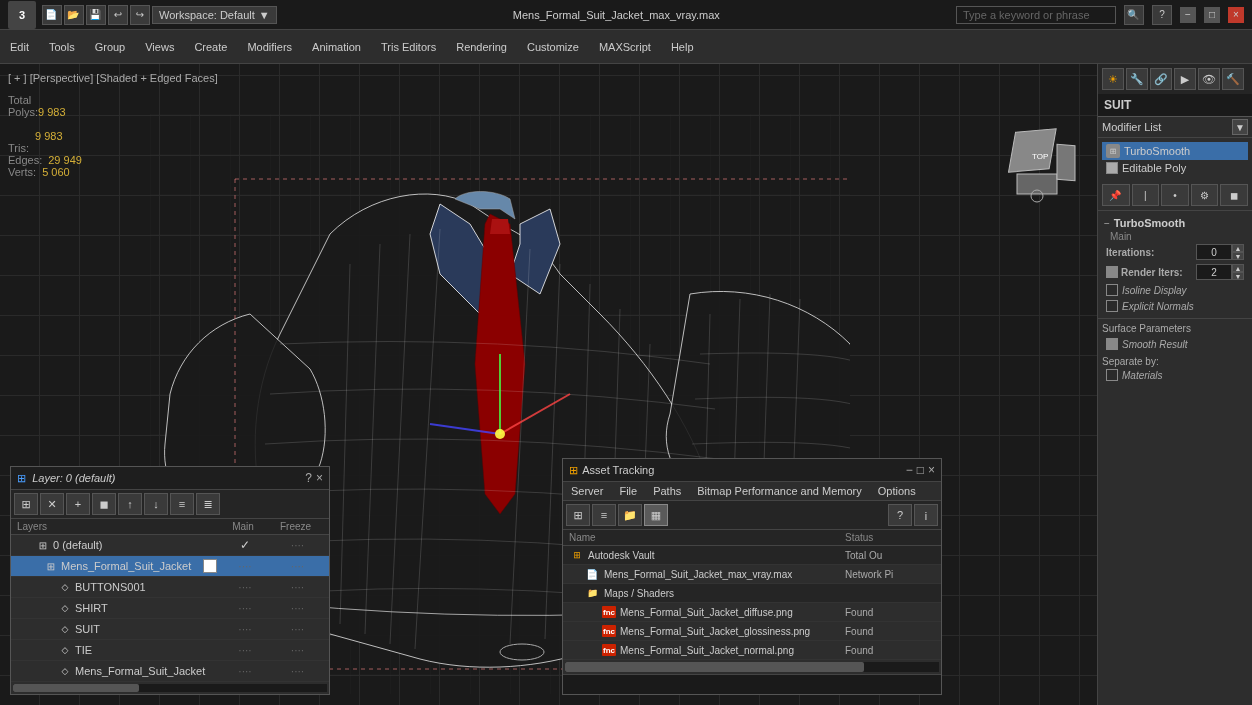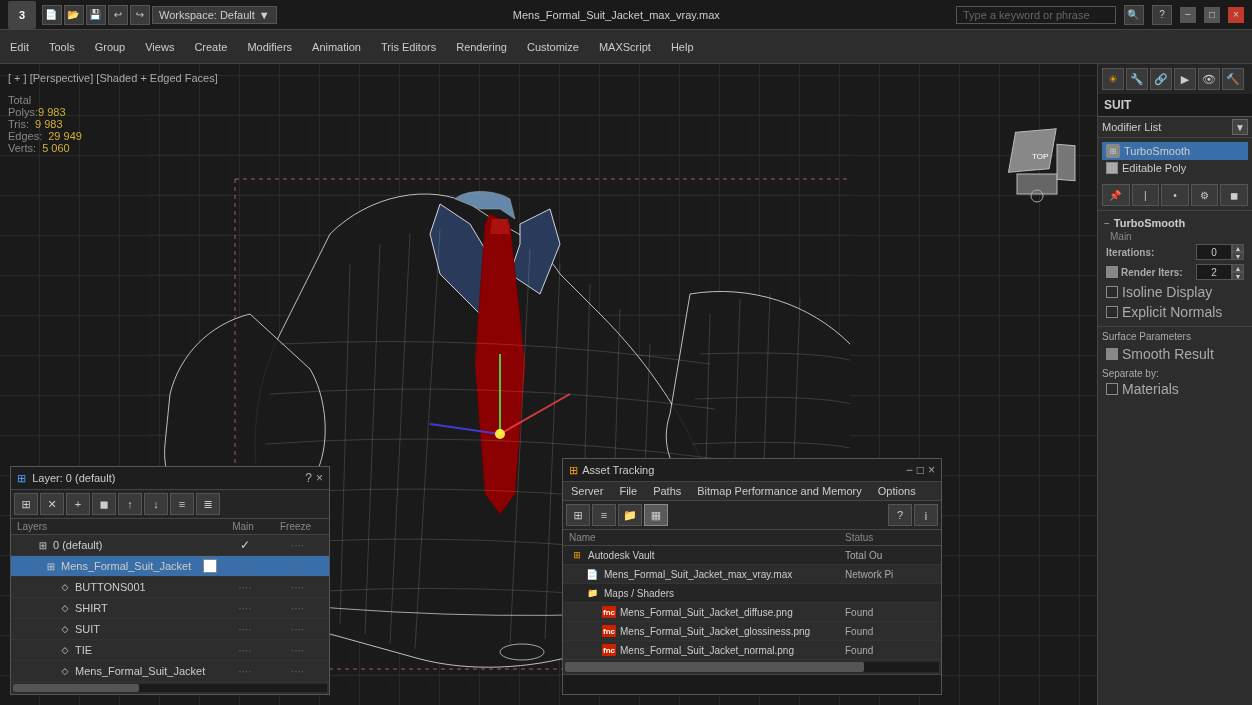--- a/index.html
+++ b/index.html
@@ -66,30 +66,30 @@
     .ts-title { font-size: 11px; color: #ccc; font-weight: bold; }
     .ts-field-row { display: flex; align-items: center; justify-content: space-between; padding: 2px 4px; }
     .ts-label { font-size: 10px; color: #aaa; font-weight: bold; }
     .ts-value-box { display: flex; align-items: center; }
     .ts-input { background: #1a1a1a; border: 1px solid #555; color: #ccc; width: 36px; height: 16px; text-align: center; font-size: 10px; }
     .ts-spinner { display: flex; flex-direction: column; }
     .ts-spin-btn { background: #444; border: 1px solid #555; width: 12px; height: 8px; display: flex; align-items: center; justify-content: center; font-size: 7px; cursor: pointer; line-height: 1; }
     .ts-checkbox-row { display: flex; align-items: center; gap: 4px; padding: 2px 4px; }
     .ts-checkbox { width: 12px; height: 12px; border: 1px solid #888; background: #2a2a2a; }
     .ts-checkbox.checked { background: #888; }
-    .ts-check-label { font-size: 14px; color: #aaa; }
+    .ts-check-label { font-size: 10px; color: #aaa; font-style: italic; }
     .surface-params { padding: 4px; }
     .sp-title { font-size: 10px; color: #aaa; margin-bottom: 2px; }
     .sep-by { font-size: 10px; color: #aaa; margin-top: 4px; }
     .materials-row { display: flex; align-items: center; gap: 4px; padding: 2px 4px; }
 
     
     .layers-panel { position: absolute; bottom: 20px; left: 10px; width: 320px; background: #2d2d2d; border: 1px solid #555; z-index: 10; }
     .layers-title-bar { background: #1e1e1e; padding: 4px 6px; display: flex; align-items: center; justify-content: space-between; border-bottom: 1px solid #444; }
-    .layers-title { font-size: 11px; color: #ccc; }
+    .layers-title { font-size: 11px; color: #ccc; font-style: italic; }
     .layers-btns { display: flex; gap: 4px; }
     .layers-btn { background: none; border: none; color: #aaa; cursor: pointer; font-size: 12px; }
     .layers-toolbar { display: flex; gap: 2px; padding: 3px; background: #252525; border-bottom: 1px solid #444; }
     .lt-btn { background: #3a3a3a; border: 1px solid #555; width: 24px; height: 22px; display: flex; align-items: center; justify-content: center; cursor: pointer; font-size: 11px; color: #ccc; }
     .layers-header { display: flex; align-items: center; padding: 2px 6px; background: #252525; border-bottom: 1px solid #444; font-size: 10px; color: #888; }
     .layers-header-name { flex: 1; }
     .layers-header-hide { width: 50px; text-align: center; }
     .layers-header-freeze { width: 55px; text-align: center; }
     .layer-row { display: flex; align-items: center; padding: 2px 4px; font-size: 11px; cursor: pointer; border-bottom: 1px solid #333; }
     .layer-row.selected { background: #3a6ea8; }
@@ -184,21 +184,21 @@
 
     <div class="viewport-label">[ + ] [Perspective] [Shaded + Edged Faces]</div>
 
     <div class="viewport-stats">
       <div style="color:#888; font-size:11px;">Total</div>
       <div style="display:flex; align-items:center;">
         <span style="color:#888;">Polys:</span>
         <span style="color:#d4af37;">9 983</span>
       </div>
       <div style="display:flex; gap:6px; align-items:center;">
-        <span style="color:#888;">Tris:</span>
+        <span style="color:#888;margin-top:24px;">Tris:</span>
         <span style="color:#d4af37;">9 983</span>
       </div>
       <div style="display:flex; gap:6px; align-items:center;">
         <span style="color:#888;">Edges:</span>
         <span style="color:#d4af37;">29 949</span>
       </div>
       <div style="display:flex; gap:6px; align-items:center;">
         <span style="color:#888;">Verts:</span>
         <span style="color:#d4af37;">5 060</span>
       </div>

